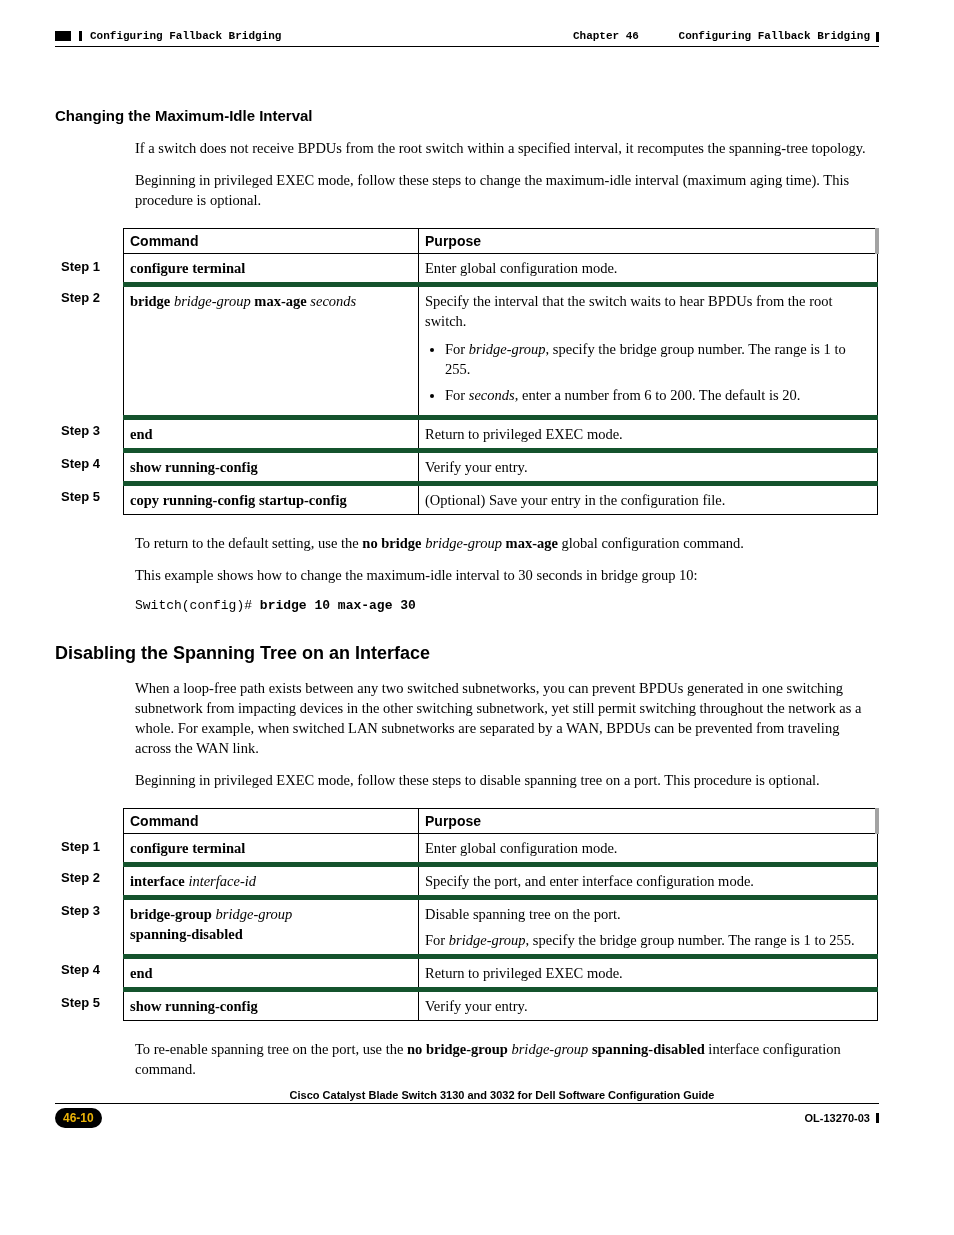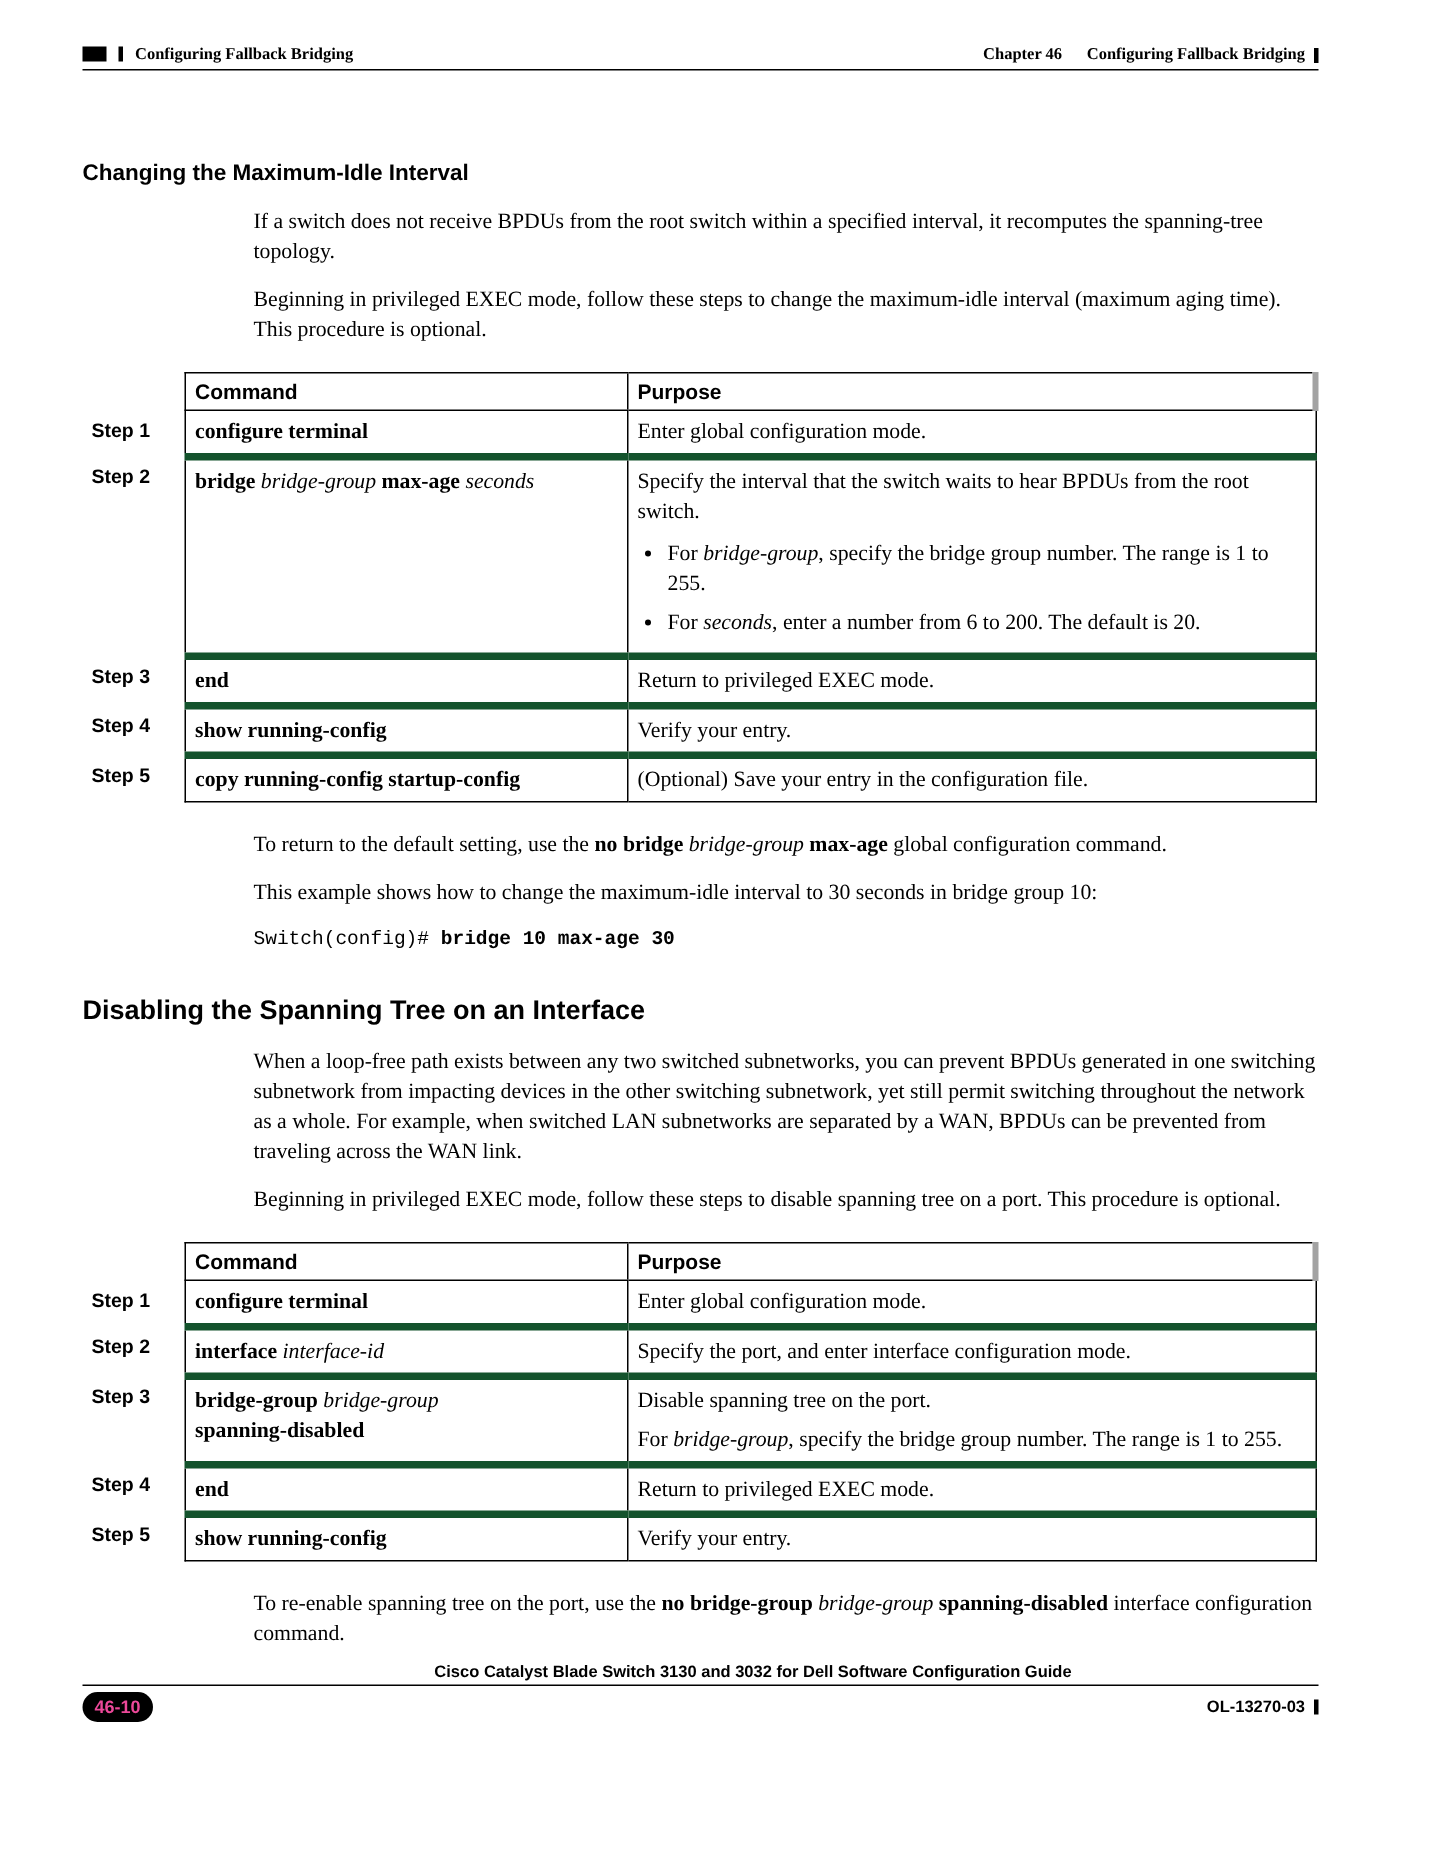--- a/index.html
+++ b/index.html
@@ -12,21 +12,21 @@
     width: 954px;
   }
   .page {
     padding: 30px 75px 30px 55px;
     box-sizing: border-box;
   }
   .topbar {
     display: flex;
     justify-content: space-between;
     align-items: center;
-    font-family: Liberation Serif, serif;
+    font-family: Liberation Mono, monospace;
     font-size: 11px;
     font-weight: bold;
     margin-bottom: 4px;
   }
   .topbar .left {
     display: flex;
     align-items: center;
     gap: 8px;
   }
   .topbar .right {
@@ -51,21 +51,21 @@
     font-size: 15px;
     margin: 0 0 14px 0;
   }
   .section-h2 {
     font-family: Arial, Helvetica, sans-serif;
     font-weight: bold;
     font-size: 18px;
     margin: 30px 0 14px 0;
   }
   .body-col {
-    margin-left: 114px;
+    margin-left: 80px;
   }
   .para {
     margin: 0 0 12px 0;
     line-height: 1.38;
   }
   table.steps {
     border-collapse: collapse;
     width: 100%;
     margin: 18px 0 18px 0;
   }
@@ -136,21 +136,21 @@
     justify-content: space-between;
     align-items: center;
     font-family: Arial, Helvetica, sans-serif;
     font-size: 11px;
     font-weight: bold;
   }
   .footer .left {
     display: flex; align-items: center; gap: 0;
   }
   .page-badge {
-    background: #000; color: #ec4899;
+    background: #000; color: #eab308;
     padding: 3px 8px;
     font-size: 12px;
     border-radius: 10px;
   }
   .footer .right {
     display: flex; align-items: center; gap: 6px; margin-left: 13px;
   }
   .footer-title {
     text-align: center;
     font-family: Arial, Helvetica, sans-serif;

